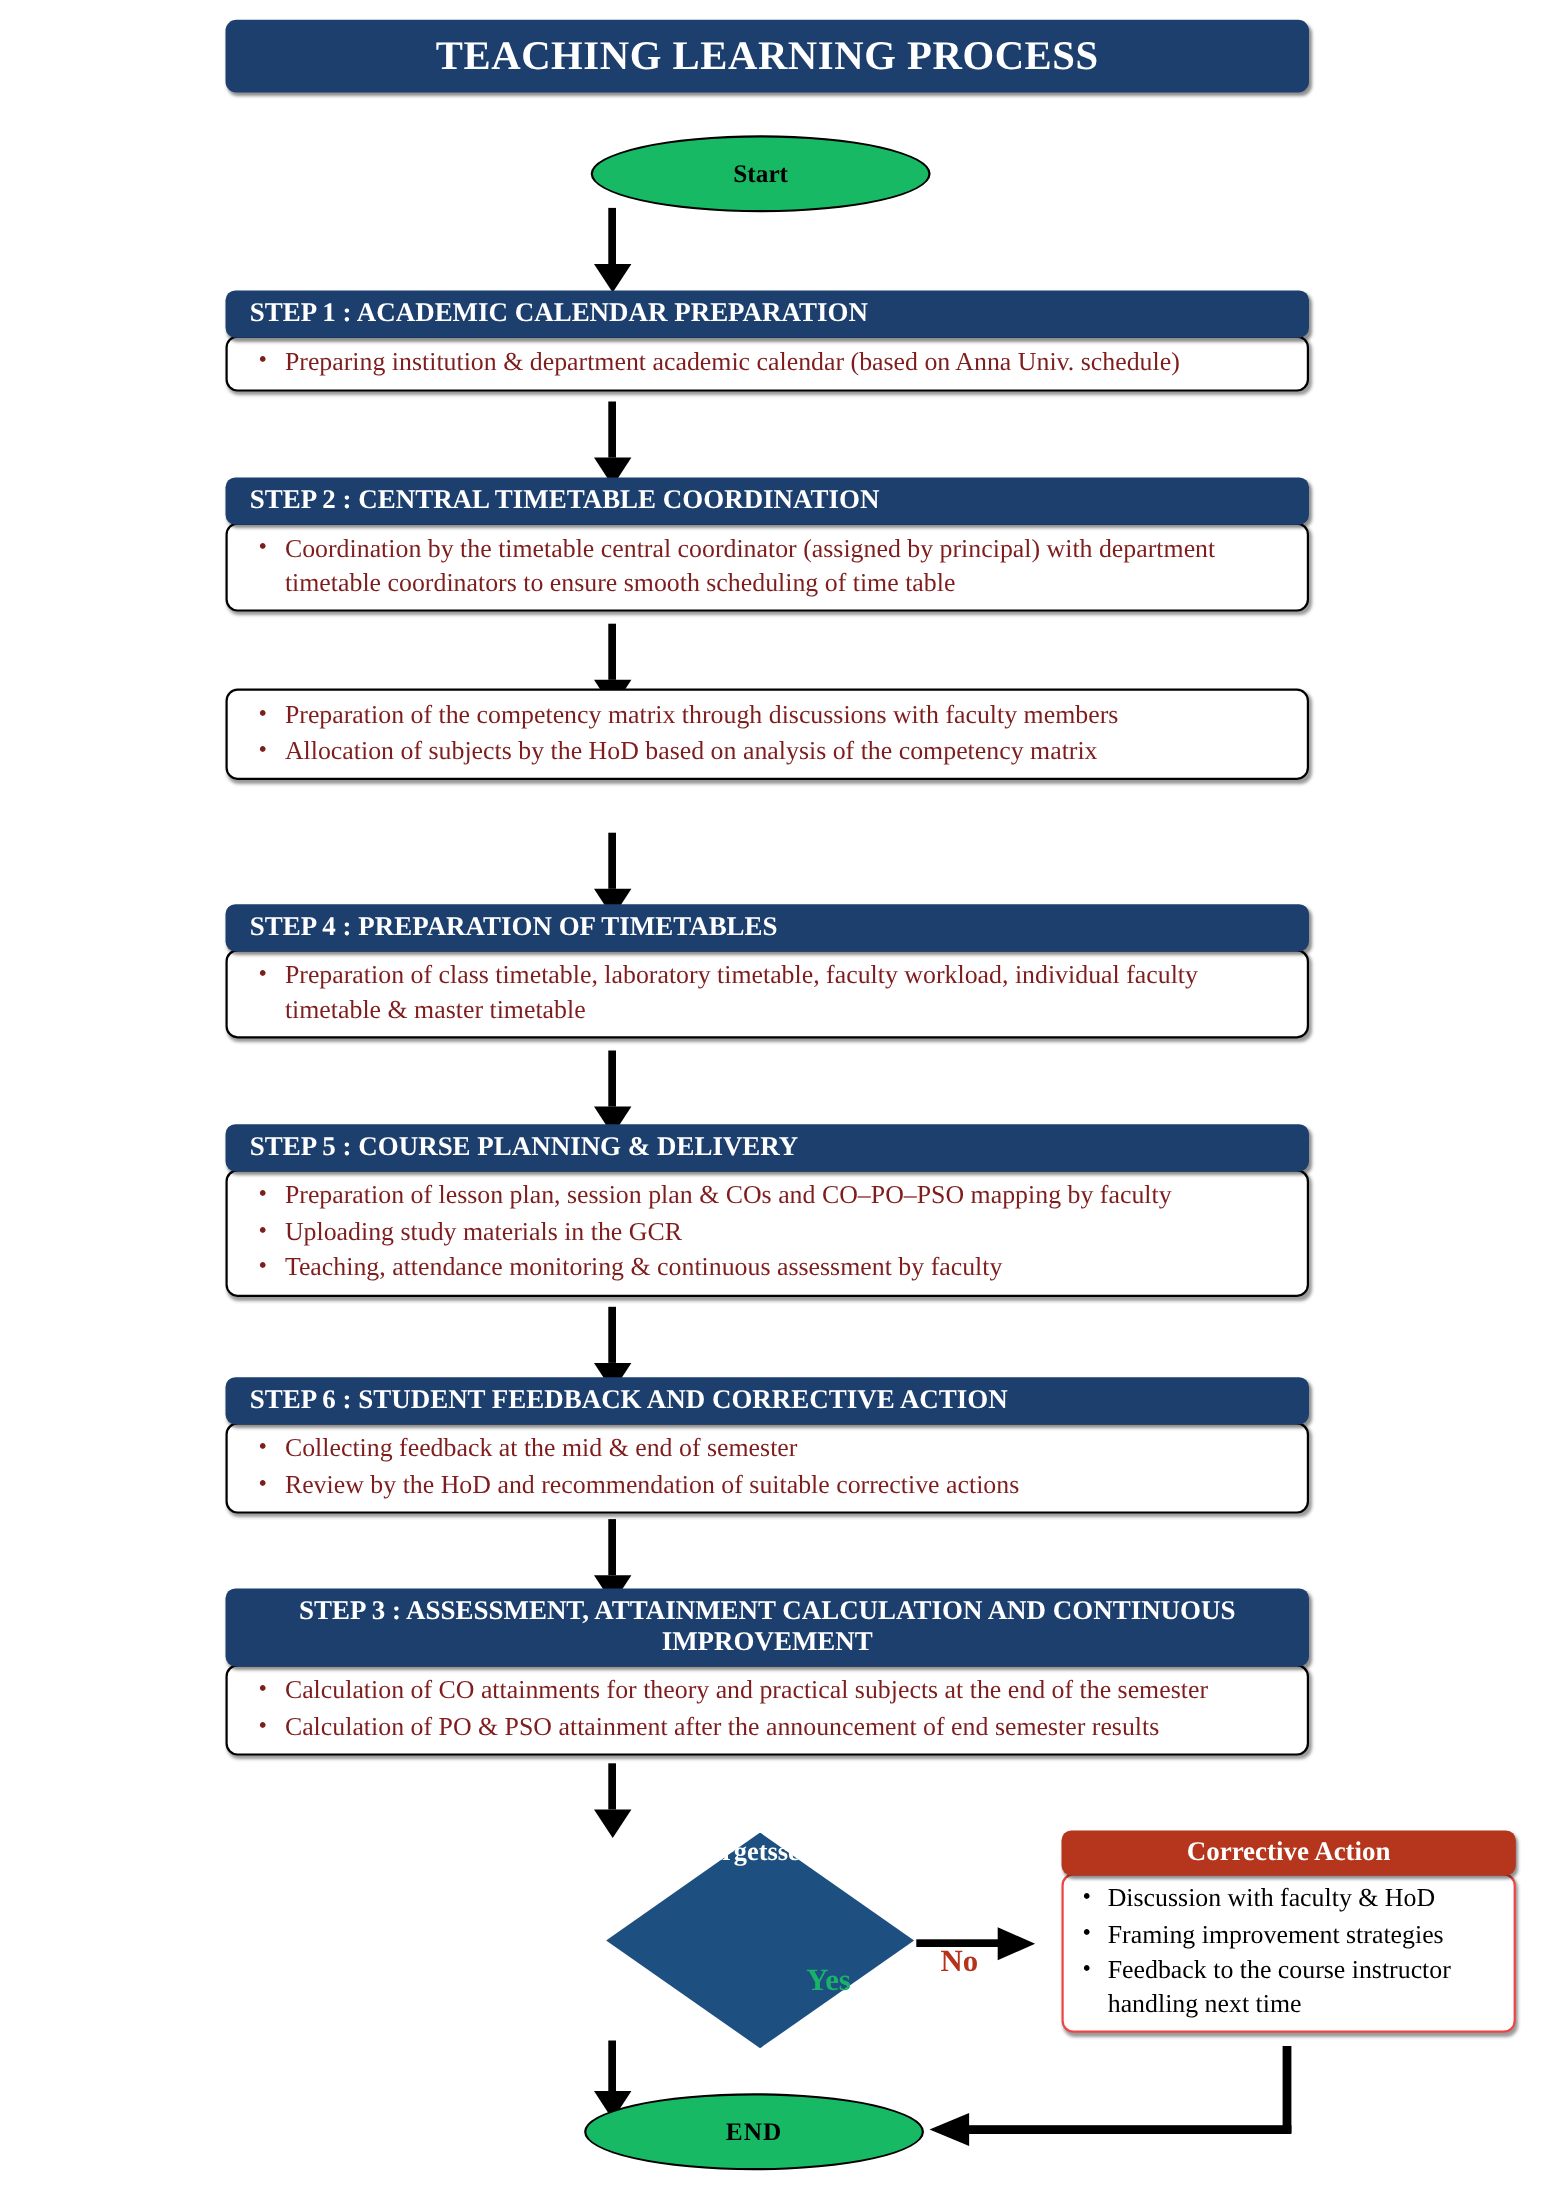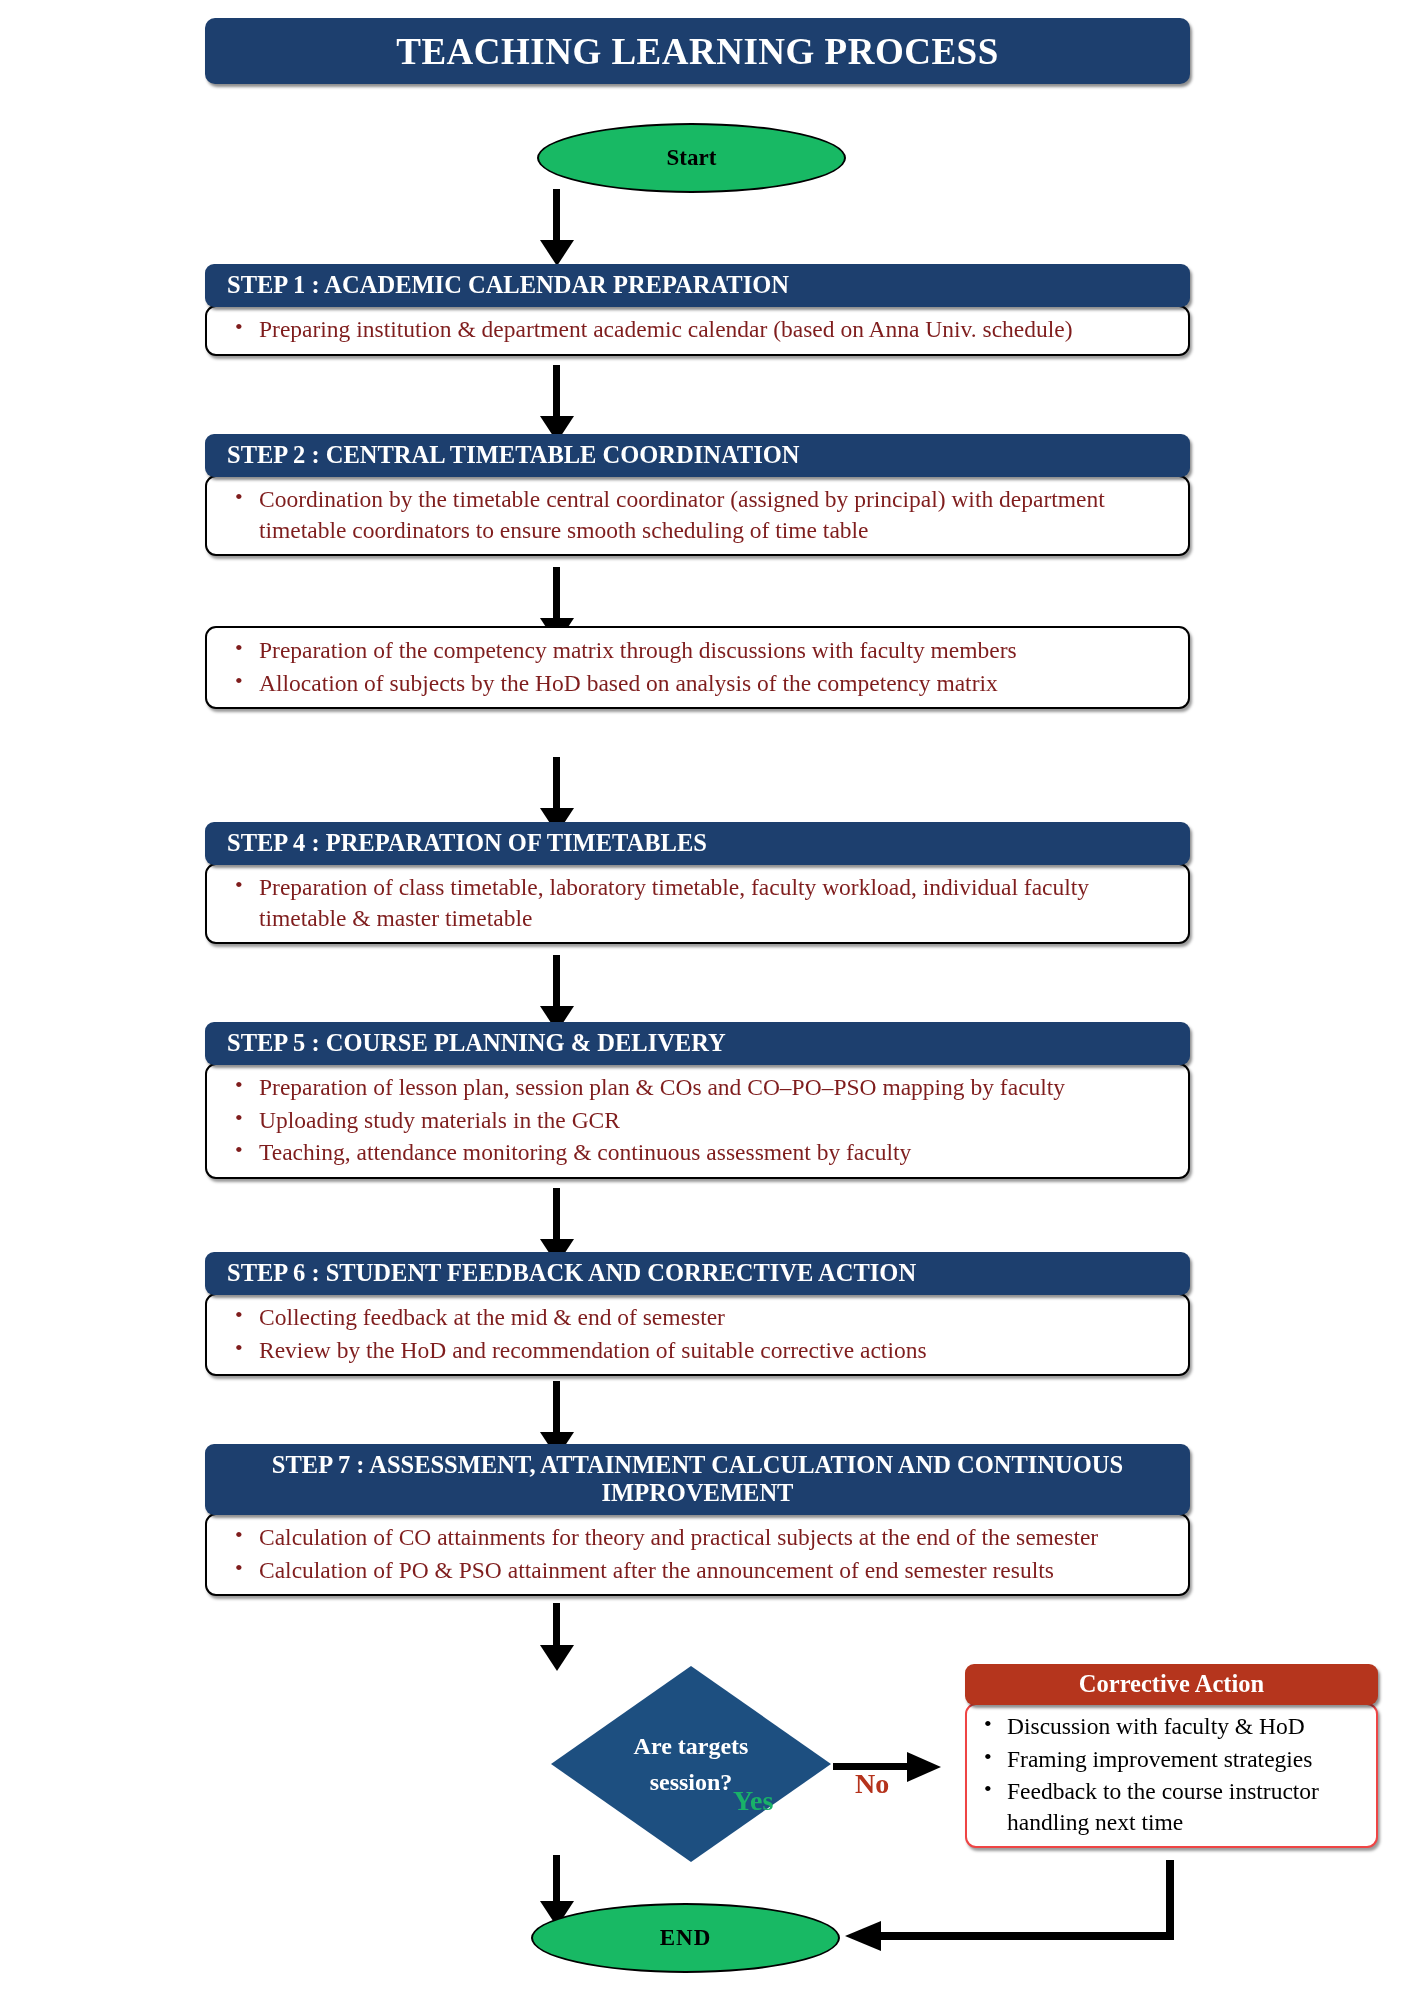--- a/index.html
+++ b/index.html
@@ -149,22 +149,20 @@
     left: 0; top: 0;
     width: 100%; height: 100%;
     background: #1d4f80;
     clip-path: polygon(50% 0%, 100% 50%, 50% 100%, 0% 50%);
   }
   #decision .dia-text {
     position: absolute;
     left: 0; top: 0;
     width: 100%; height: 100%;
     display: flex;
-    flex-direction: column;
-    align-items: center;
     justify-content: center;
     color: #ffffff;
     font-weight: bold;
     font-size: 24px;
     line-height: 1.5;
   }
 
   
   #no-arrow {
     position: absolute;
@@ -378,21 +376,21 @@
       </ul>
     </div>
   </div>
 
   <div class="v-arrow" style="left:540px; top:1381px; height:77px;">
     <div class="shaft" style="height:51px;"></div>
     <div class="head" style="top:51px;"></div>
   </div>
 
   <div class="step" id="step-7" style="top:1444px;">
-    <div class="step-header centered">STEP 7 : ASSESSMENT, ATTAINMENT CALCULATION AND CONTINUOUS IMPROVEMENT</div>
+    <div class="step-header centered">STEP 3 : ASSESSMENT, ATTAINMENT CALCULATION AND CONTINUOUS IMPROVEMENT</div>
     <div class="step-body">
       <ul>
         <li>Calculation of CO attainments for theory and practical subjects at the end of the semester</li>
         <li>Calculation of PO &amp; PSO attainment after the announcement of end semester results</li>
       </ul>
     </div>
   </div>
 
   <div class="v-arrow" style="left:540px; top:1603px; height:66px;">
     <div class="shaft" style="height:42px;"></div>

